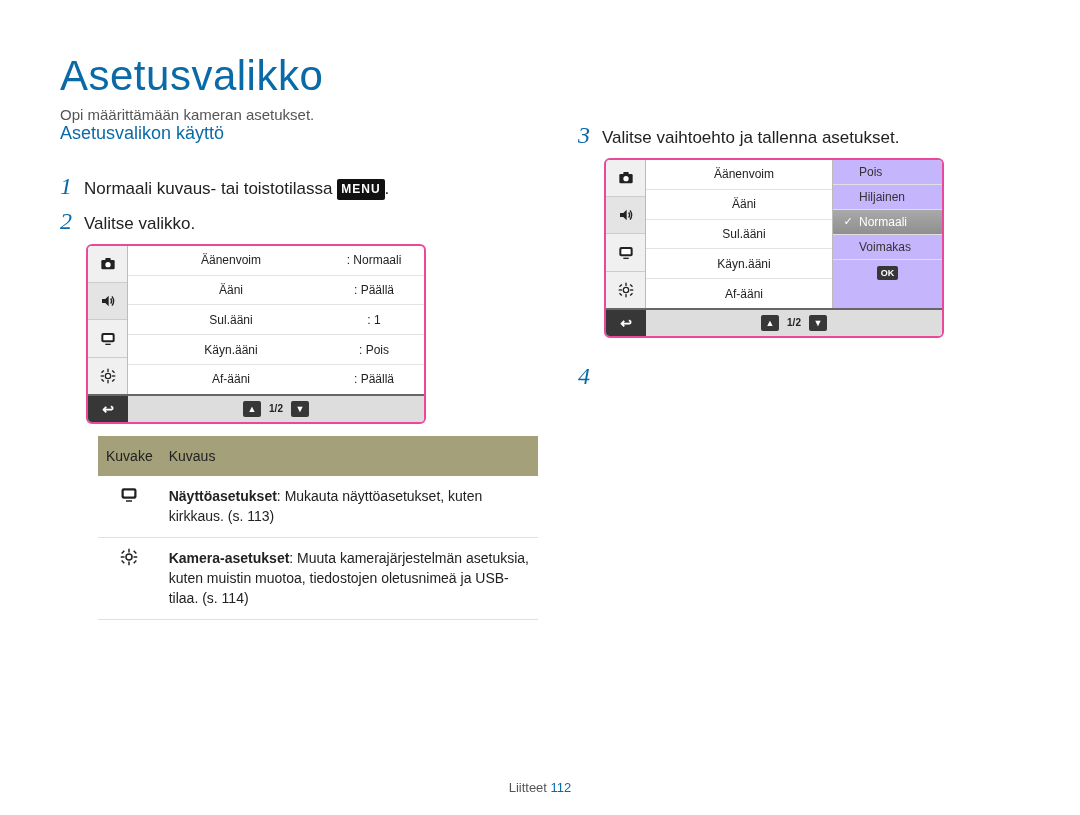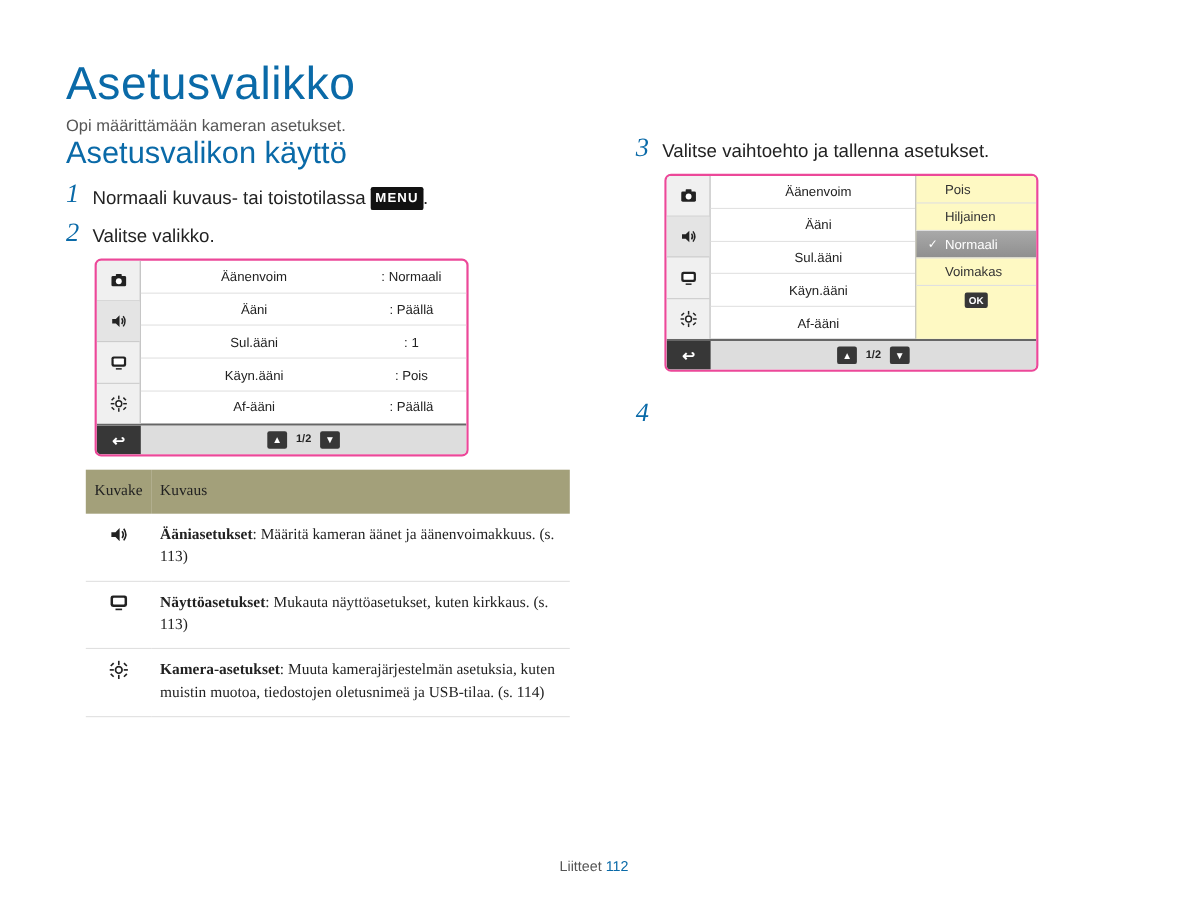--- a/index.html
+++ b/index.html
@@ -20,24 +20,24 @@
     margin-bottom: 6px;
   }
   .subtitle {
     font-size: 15px;
     color: #555;
   }
   .cols { display: flex; gap: 48px; }
   .col-left { width: 470px; }
   .col-right { width: 430px; }
   h2.section {
-    font-size: 28px;
+    font-size: 18px;
     font-weight: 400;
     color: #0a6aa8;
-    margin-bottom: 10px;
+    margin-bottom: 30px;
   }
   .step { display:flex; align-items:flex-start; margin-bottom: 8px; }
   .step-num {
     font-family: Georgia, "Times New Roman", serif;
     font-style: italic;
     font-size: 24px;
     color: #0a6aa8;
     width: 24px;
     line-height: 1;
   }
@@ -100,37 +100,37 @@
   .cam-pager { flex:1; display:flex; align-items:center; justify-content:center; gap:4px; }
   .cam-pager .btn {
     background:#373737; color:#fff; width:18px; height:16px;
     display:flex; align-items:center; justify-content:center; font-size:9px;
     border-radius:2px;
   }
   .cam-pager .pg { font-size:10px; font-weight:700; color:#222; padding:0 4px;}
   
   .cam-body2 { display:flex; height: 150px; border-bottom: 2px solid #666;}
   .cam-opts {
-    width: 110px; background:#fef9c3;
+    width: 110px; background:#c4b5fd;
     border-left:1px solid #bbb;
     display:flex; flex-direction:column;
   }
   .opt-row { flex:0 0 25px; display:flex; align-items:center; font-size:12px; padding-left:8px; border-bottom:1px solid #e0e0e0; color:#333;}
   .opt-row.selected {
     background: linear-gradient(#a9a9a9,#8f8f8f);
     color:#fff;
   }
   .opt-row .chk { width:14px; margin-right:4px; font-size:11px; }
   .opt-ok-row { flex:1; display:flex; align-items:flex-start; justify-content:center; padding-top:6px;}
   .opt-ok {
     background:#373737; color:#fff; font-size:9px; font-weight:700;
     padding:2px 4px; border-radius:2px;
   }
   
-  .desc-table { width: 440px; margin-left:18px; border-collapse:collapse;font-family:Liberation Serif, serif; }
+  .desc-table { width: 440px; margin-left:38px; border-collapse:collapse; }
   .desc-head td {
     background:#a3a07a; color:#fff; font-size:13px;
     padding:6px 8px;
   }
   .desc-table td { vertical-align:top; padding:10px 8px; font-size:14px; color:#222; line-height:1.45; }
   .desc-table .ic-cell { width:44px; text-align:center; }
   .desc-table tr.row td { border-bottom:1px solid #e0e0e0; }
   
   .page-footer {
     position:absolute; bottom:20px; left:0; width:100%;
@@ -255,26 +255,20 @@
     </div>
 
     <table class="desc-table">
       <tbody>
           <tr class="desc-head">
         <td>Kuvake</td>
         <td>Kuvaus</td>
       </tr>
       <tr class="row">
         <td class="ic-cell"><svg class="icon" viewBox="0 0 24 24">
-                <use href="#ic-speaker"></use>
-              </svg></td>
-        <td><b>Ääniasetukset</b><span>: Määritä kameran äänet ja äänenvoimakkuus. (s. 113)</span></td>
-      </tr>
-      <tr class="row">
-        <td class="ic-cell"><svg class="icon" viewBox="0 0 24 24">
                 <use href="#ic-display"></use>
               </svg></td>
         <td><b>Näyttöasetukset</b><span>: Mukauta näyttöasetukset, kuten kirkkaus. (s. 113)</span></td>
       </tr>
       <tr class="row">
         <td class="ic-cell"><svg class="icon" viewBox="0 0 24 24">
                 <use href="#ic-gear"></use>
               </svg></td>
         <td><b>Kamera-asetukset</b><span>: Muuta kamerajärjestelmän asetuksia, kuten muistin muotoa, tiedostojen oletusnimeä ja USB-tilaa. (s. 114)</span></td>
       </tr>

